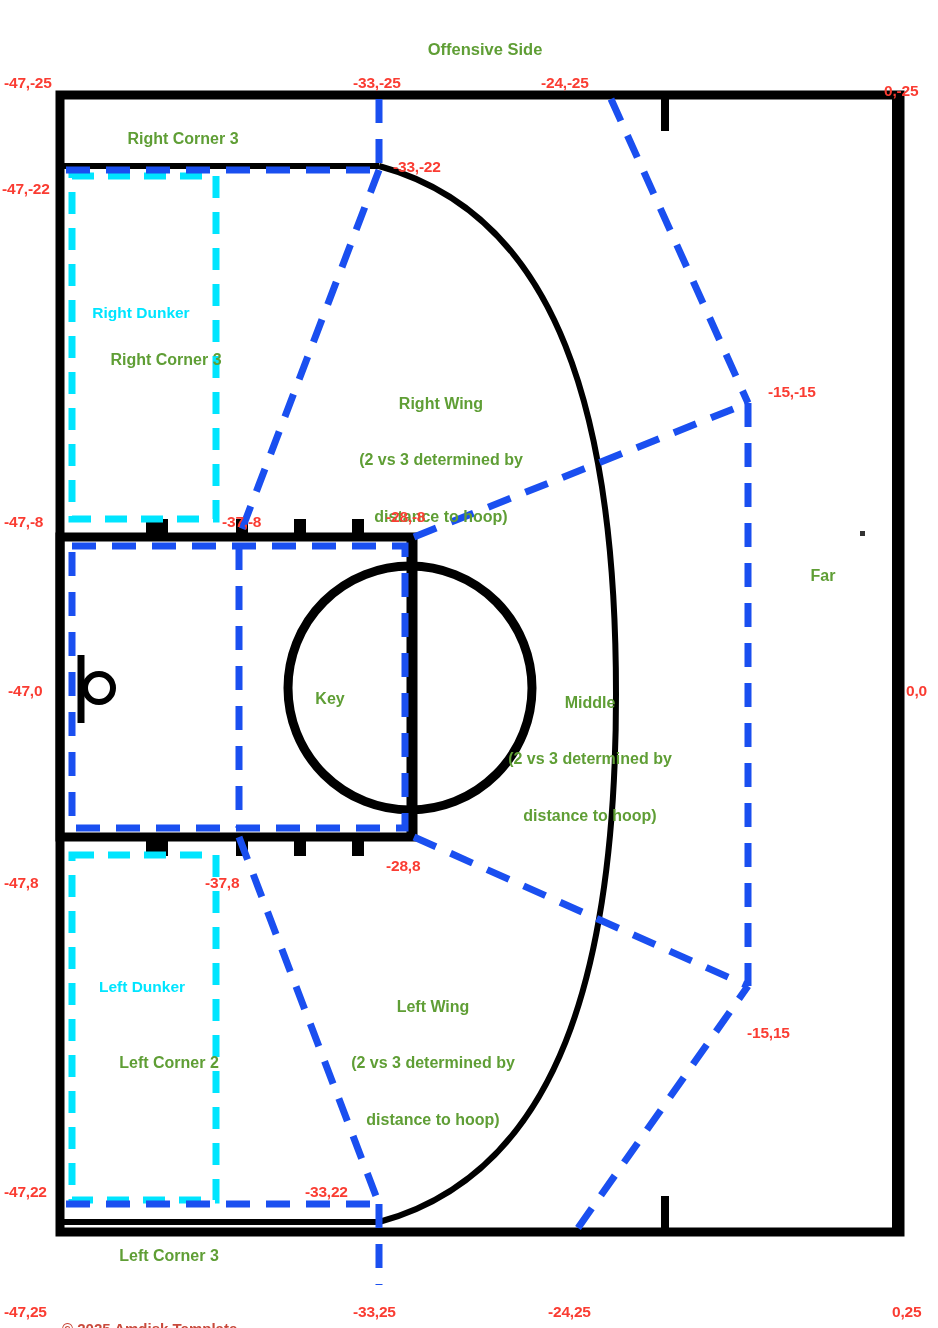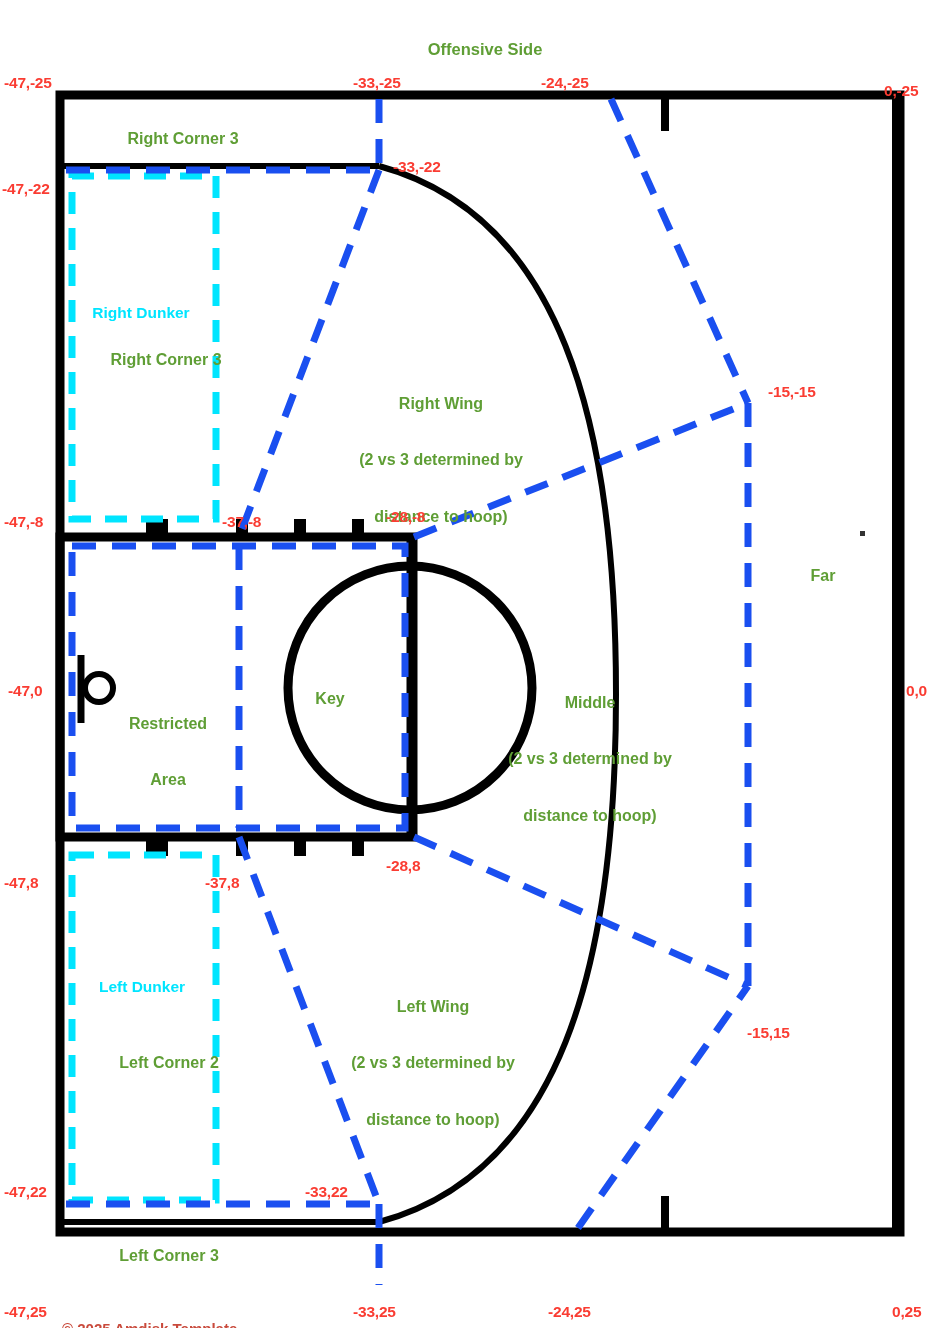--- a/index.html
+++ b/index.html
@@ -168,24 +168,20 @@
   <div class="txt zone-cyan ctr" style="left:141px; top:304px;">Right Dunker</div>
 
   <div class="txt zone-green ctr" style="left:166px; top:351px;">Right Corner 3</div>
 
   <div class="txt zone-green ctr" style="left:441px; top:357px;text-align:center;">
     <div>Right Wing</div>
     <div>(2 vs 3 determined by</div>
     <div>distance to hoop)</div>
   </div>
 
-  <div class="txt zone-green ctr" style="left:168px; top:677px;">
-    <div>Restricted</div>
-    <div>Area</div>
-  </div>
 
   <div class="txt zone-green ctr" style="left:330px; top:690px;">Key</div>
 
   <div class="txt zone-green ctr" style="left:590px; top:656px;">
     <div>Middle</div>
     <div>(2 vs 3 determined by</div>
     <div>distance to hoop)</div>
   </div>
 
   <div class="txt zone-green ctr" style="left:823px; top:567px;">Far</div>

